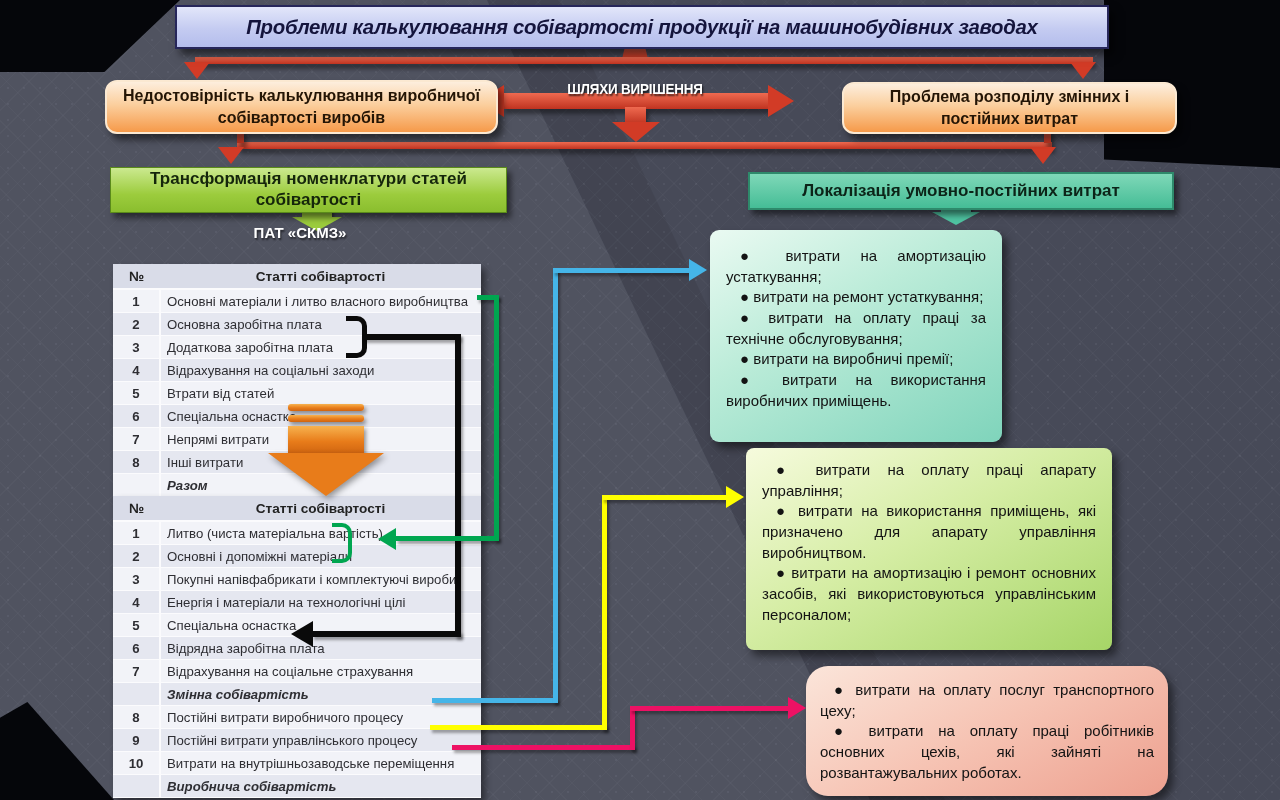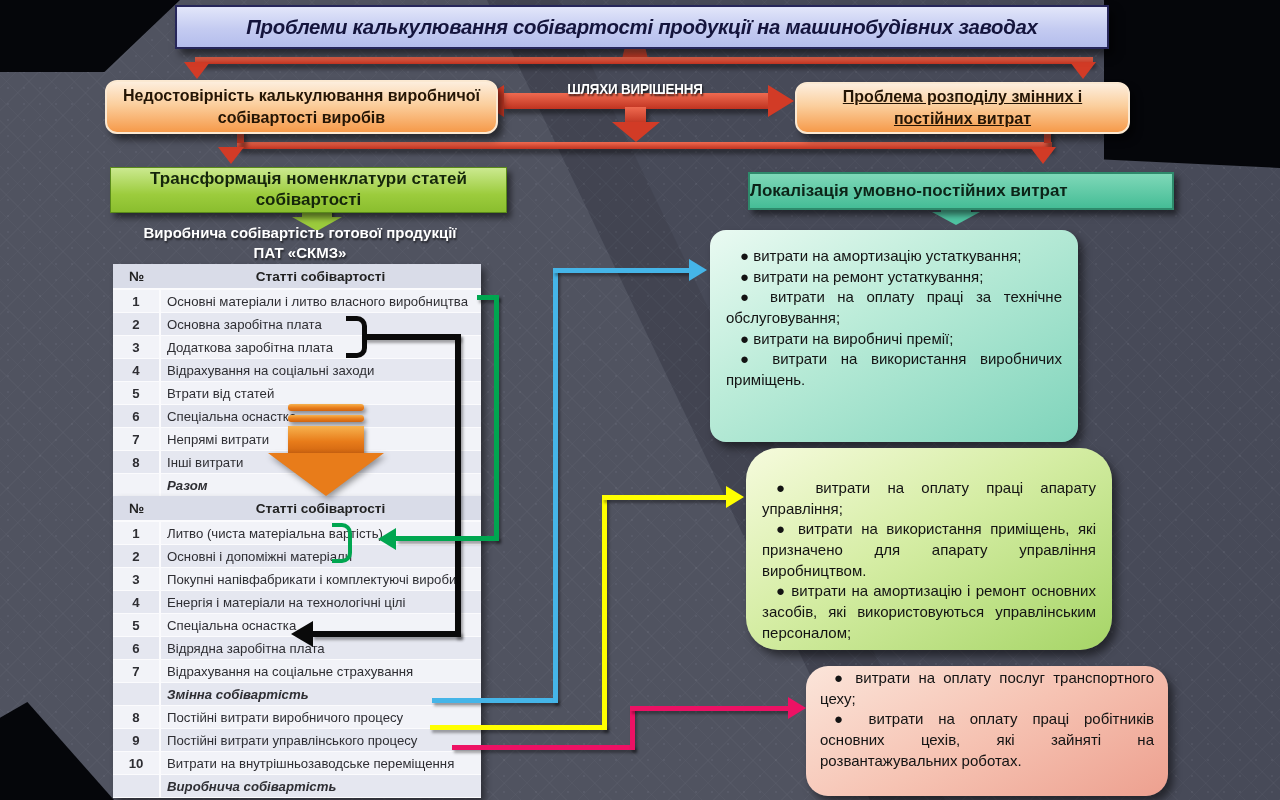--- a/index.html
+++ b/index.html
@@ -47,21 +47,21 @@
     box-shadow:5px 6px 7px rgba(0,0,0,.5);z-index:5;padding:0 8px;}
 
   
   .branch-green{position:absolute;left:110px;top:167px;width:395px;height:44px;
     background:linear-gradient(180deg,#cbe98f 0%,#9ccc3d 60%,#8abe2e 100%);
     border:1px solid #5a8a1a;display:flex;align-items:center;justify-content:center;
     text-align:center;font-size:17px;font-weight:bold;color:#15260b;line-height:1.22;
     box-shadow:4px 5px 6px rgba(0,0,0,.5);z-index:5;}
   .branch-teal{position:absolute;left:748px;top:172px;width:422px;height:34px;
     background:linear-gradient(180deg,#7fd8b8 0%,#45bd96 100%);
-    border:2px solid #2e8a6b;display:flex;align-items:center;
+    border:2px solid #2e8a6b;display:flex;align-items:center;justify-content:center;
     font-size:17px;font-weight:bold;color:#0c2418;
     box-shadow:4px 5px 6px rgba(0,0,0,.5);z-index:5;}
   .fat-stem{position:absolute;z-index:4;}
   .caption{position:absolute;left:115px;top:223px;width:370px;text-align:center;
     font-size:15px;font-weight:bold;color:#fff;line-height:1.3;z-index:4;
     text-shadow:1px 2px 2px rgba(0,0,0,.6);}
 
   
   .cost-table{position:absolute;left:113px;width:368px;border-collapse:collapse;
     background:#fdfdff;box-shadow:4px 5px 7px rgba(0,0,0,.45);z-index:2;
@@ -87,26 +87,26 @@
   
   .seg{position:absolute;z-index:7;box-shadow:2px 3px 3px rgba(0,0,0,.35);}
   .bracket{position:absolute;z-index:7;background:transparent;
     border-top-style:solid;border-right-style:solid;border-bottom-style:solid;
     border-left:none;border-radius:0 10px 10px 0;}
 
   
   .note{position:absolute;z-index:2;color:#131313;font-size:15px;line-height:1.38;
     text-align:justify;box-shadow:5px 6px 8px rgba(0,0,0,.5);}
   .note p.bl{margin:0;text-indent:14px;}
-  .note-teal{left:710px;top:230px;width:368px;height:212px;border-radius:16px;
+  .note-teal{left:710px;top:230px;width:292px;height:212px;border-radius:9px;
     background:linear-gradient(150deg,#eafaf2 0%,#bcecd9 40%,#7fd4bb 100%);padding:16px 16px 16px;}
-  .note-green{left:746px;top:448px;width:366px;height:202px;border-radius:32px;
-    background:linear-gradient(150deg,#f6fbdd 0%,#d5eda4 45%,#a6d567 100%);padding:30px 16px 0;}
+  .note-green{left:746px;top:448px;width:366px;height:202px;border-radius:8px;
+    background:linear-gradient(150deg,#f6fbdd 0%,#d5eda4 45%,#a6d567 100%);padding:12px 16px 0;}
   .note-pink{left:806px;top:666px;width:362px;height:130px;border-radius:22px;
-    background:linear-gradient(150deg,#fbe5da 0%,#f6c3b3 50%,#eda08f 100%);padding:2px 14px 0;}
+    background:linear-gradient(150deg,#fbe5da 0%,#f6c3b3 50%,#eda08f 100%);padding:14px 14px 0;}
   .note,.note-teal,.note-green,.note-pink{box-sizing:border-box;}
 </style>
 </head>
 <body>
 
 <div class="slide">
   <div class="bg-pattern"></div>
   <div class="bg-band"></div>
   <div class="bg-band2"></div>
   <div class="bg-black-tl"></div>
@@ -132,38 +132,37 @@
     <div class="rseg red" style="left:1044px;top:129px;width:7px;height:14px;"></div>
     <div class="arr" style="left:218px;top:147px;border-left:13px solid transparent;border-right:13px solid transparent;border-top:17px solid var(--red-arrow,#d23b26);"></div>
     <div class="arr" style="left:1030px;top:147px;border-left:13px solid transparent;border-right:13px solid transparent;border-top:17px solid var(--red-arrow,#d23b26);"></div>
   </div>
 
   <div class="sol-label">ШЛЯХИ ВИРІШЕННЯ</div>
 
   <div class="problem-box" style="left:105px;top:80px;width:373px;height:50px;">
     <span>Недостовірність калькулювання виробничої собівартості виробів</span>
   </div>
-  <div class="problem-box" style="left:795px;top:82px;width:315px;height:48px;text-decoration:underline;">
+  <div class="problem-box" style="left:842px;top:82px;width:315px;height:48px;">
     <span>Проблема розподілу змінних і постійних витрат</span>
   </div>
 
   <div class="branch-green">
     <span>Трансформація номенклатури статей собівартості</span>
   </div>
   <div class="fat-stem" style="left:302px;top:209px;width:30px;height:9px;background:var(--green-box,#9ccc3d);box-shadow:2px 2px 3px rgba(0,0,0,.4);"></div>
   <div class="arr" style="left:292px;top:217px;border-left:25px solid transparent;border-right:25px solid transparent;border-top:14px solid var(--green-box,#9ccc3d);"></div>
 
   <div class="branch-teal">
     <span>Локалізація умовно-постійних витрат</span>
   </div>
   <div class="fat-stem" style="left:941px;top:205px;width:30px;height:8px;background:var(--teal-box,#4fc3a1);box-shadow:2px 2px 3px rgba(0,0,0,.4);"></div>
   <div class="arr" style="left:932px;top:212px;border-left:24px solid transparent;border-right:24px solid transparent;border-top:13px solid var(--teal-box,#4fc3a1);"></div>
 
   <div class="caption">
-    <div>Виробнича собівартість готової продукції</div>
     <div>ПАТ «СКМЗ»</div>
   </div>
 
   <table class="cost-table" id="table1">
     <thead>
       <tr>
         <th style="width:34px;">№</th>
         <th>Статті собівартості</th>
       </tr>
     </thead>

